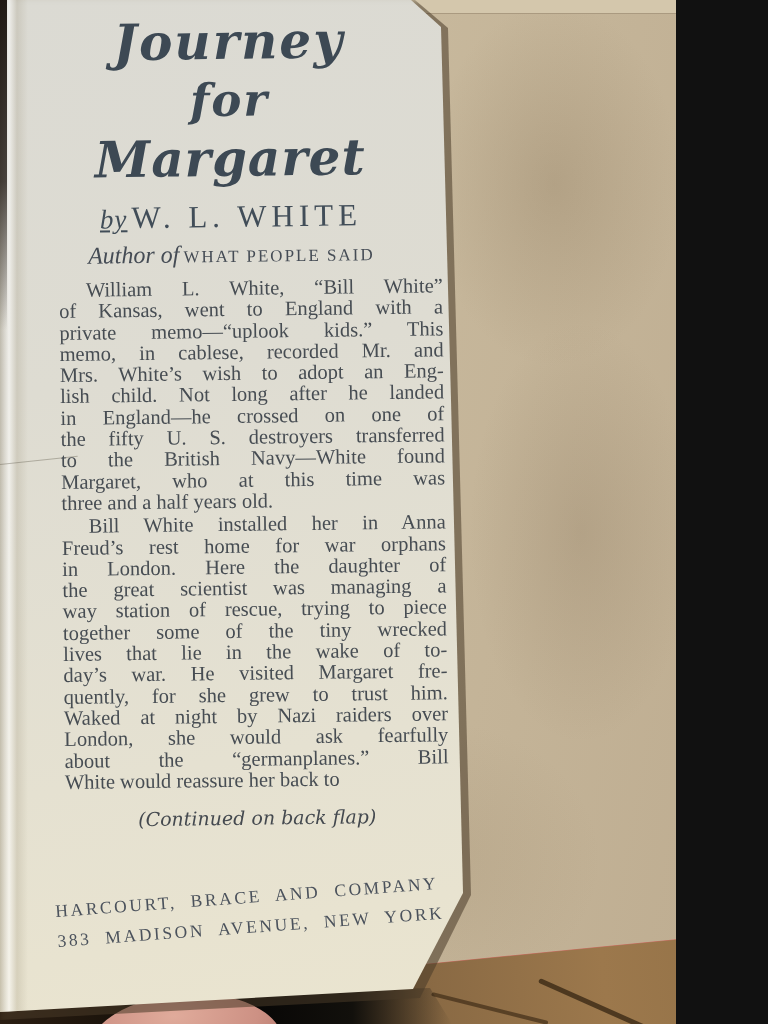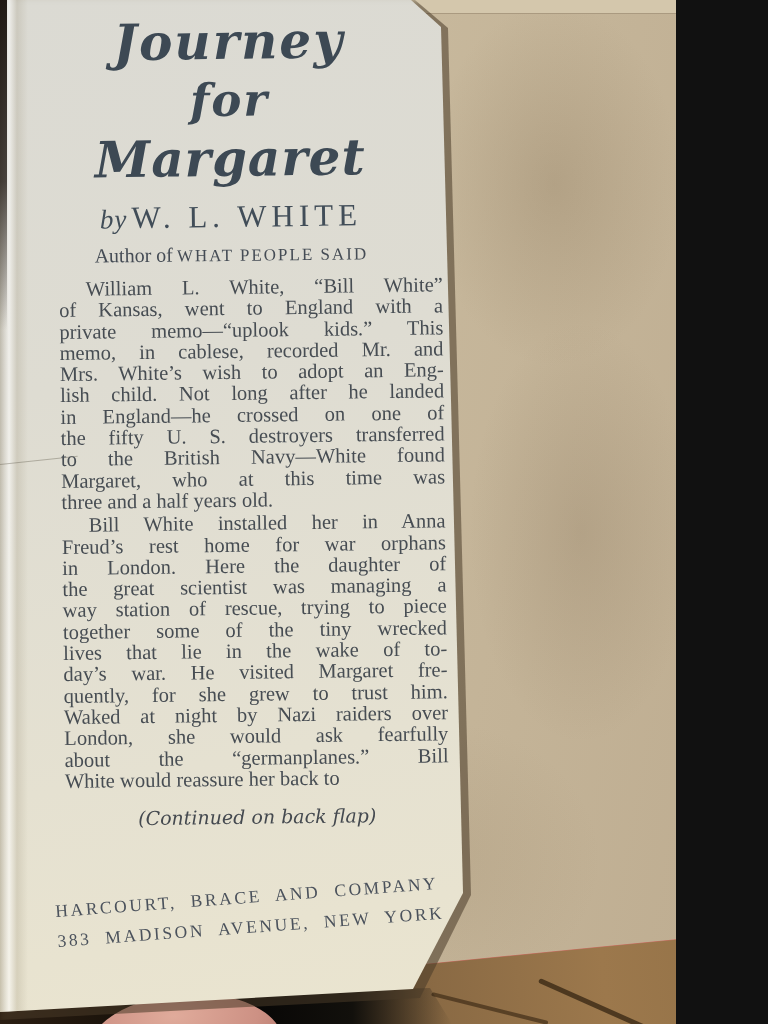--- a/index.html
+++ b/index.html
@@ -93,24 +93,24 @@
     position:absolute;left:0;top:0;width:458px;height:1012px;
     transform:rotate(-0.7deg);transform-origin:220px 60px;
     color:var(--body-ink);
   }
   .title-block{width:440px;margin:0 auto;text-align:center;color:var(--title-ink);
     font-family:"DejaVu Serif",serif;font-style:italic;font-weight:bold;}
   .title-line-1{font-size:50px;line-height:64px;margin-top:10px;letter-spacing:2px;}
   .title-line-2{font-size:45px;line-height:54px;letter-spacing:2px;}
   .title-line-3{font-size:50px;line-height:62px;letter-spacing:1px;}
   .byline{margin-top:10px;text-align:center;line-height:34px;color:#414d58;}
-  .byline .by{font-style:italic;font-size:27px;letter-spacing:1px;}
+  .byline .by{font-style:italic;font-size:27px;letter-spacing:1px;text-decoration:underline;}
   .byline .name{font-size:31px;letter-spacing:5px;}
   .author-of{margin-top:2px;text-align:center;line-height:26px;color:#454c55;}
-  .author-of .prefix{font-size:20px;}
+  .author-of .prefix{font-style:italic;font-size:24px;}
   .author-of .work{font-size:17px;letter-spacing:2px;}
   .paragraphs{margin:8px 18px 0 56px;width:384px;font-size:20.5px;line-height:21.3px;
     color:var(--body-ink);}
   .para{margin-top:2px;}
   .para .line{text-align:justify;text-align-last:justify;white-space:normal;}
   .para .line.indent{text-indent:27px;}
   .para .line.last{text-align-last:left;}
   .continued{margin-top:16px;width:384px;margin-left:56px;text-align:center;
     font-family:"DejaVu Serif",serif;font-style:italic;font-size:19px;color:#44494f;}
   .publisher{

